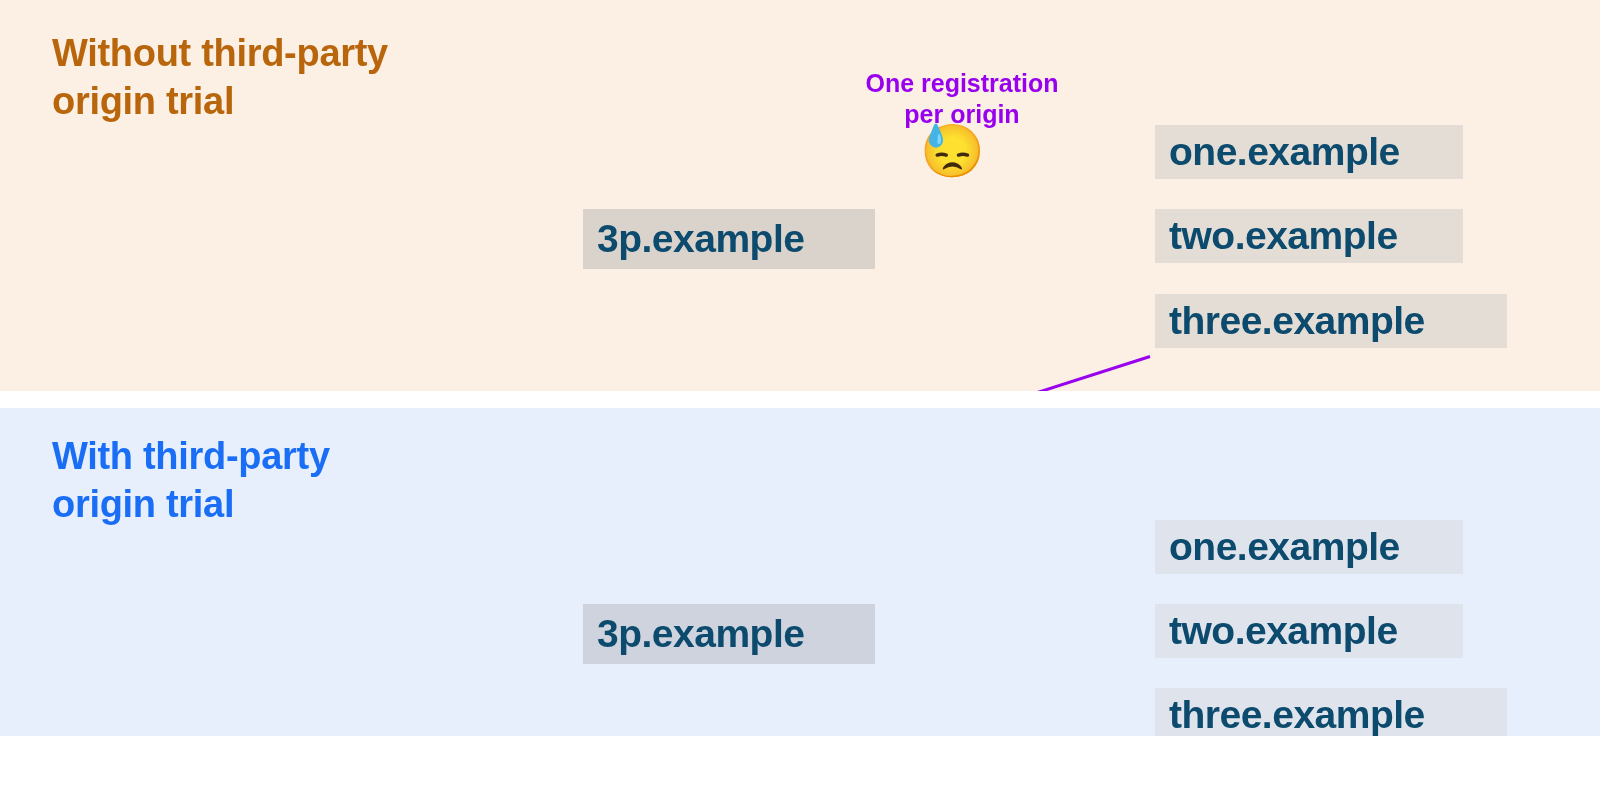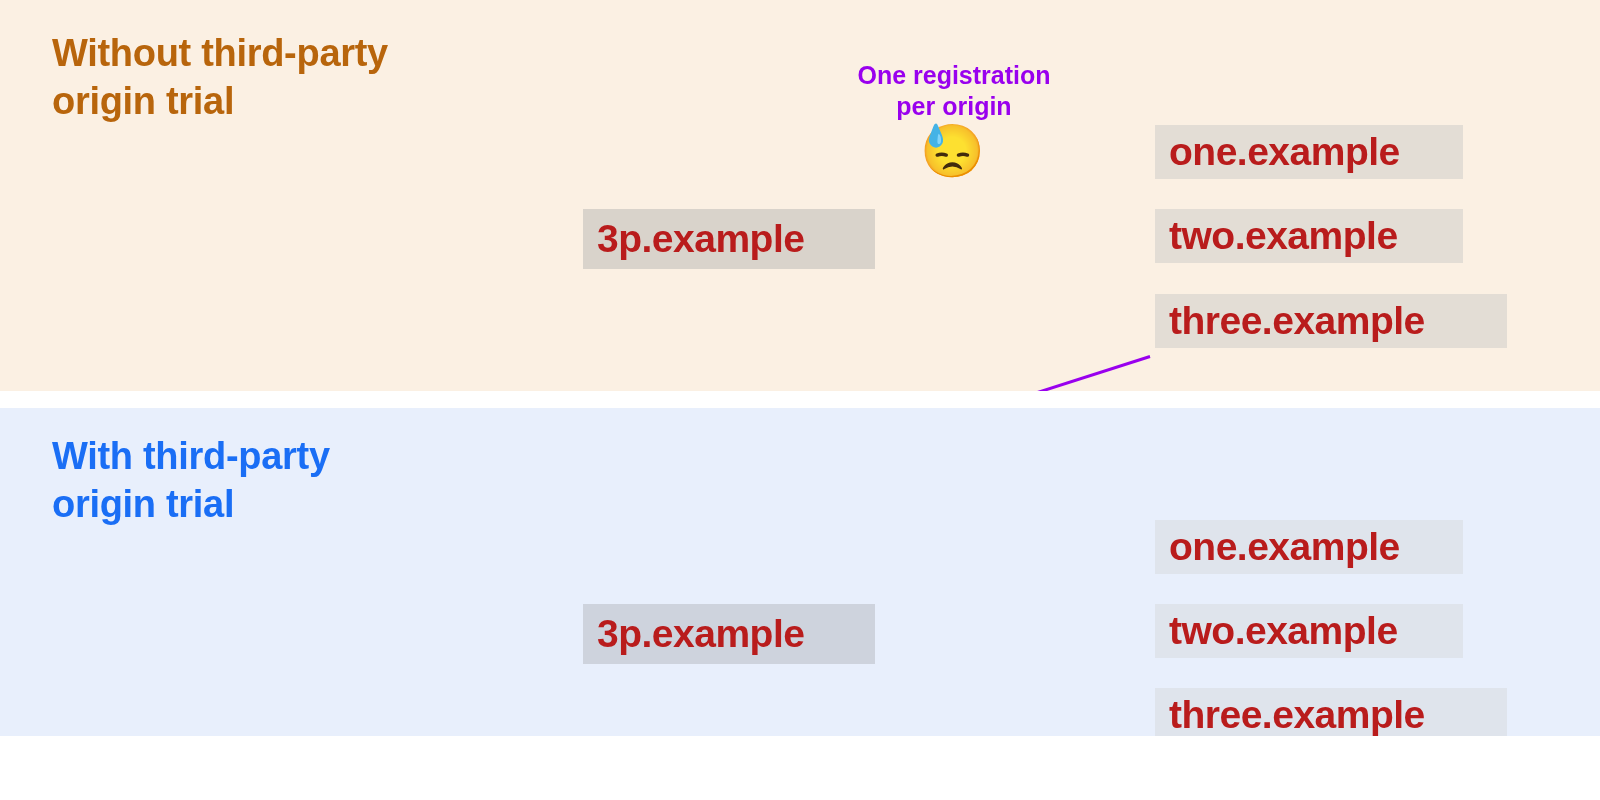--- a/index.html
+++ b/index.html
@@ -59,21 +59,21 @@
 
   
   .annotation {
     position: absolute;
     color: #9900ee;
     font-size: 25px;
     font-weight: bold;
     line-height: 1.22;
     text-align: center;
     white-space: pre-line;
-    margin: 3px;
+    margin: 11px;
   }
   .annot-without {
     top: 57px;
     left: 795px;
     width: 312px;
   }
 
   
   .emoji {
     position: absolute;
@@ -94,21 +94,21 @@
     pointer-events: none;
   }
 
   
   .chip {
     position: absolute;
     display: flex;
     align-items: center;
     font-size: 39px;
     font-weight: bold;
-    color: #b91c1c;
+    color: #0c4a6e;
     letter-spacing: -0.5px;
     padding: 1px 14px;
     box-sizing: border-box;
     white-space: nowrap;
   }
   .chip-cream  { background: #e3ddd5; }
   .chip-source-cream { background: #d9d3cb; }
   .chip-blue   { background: #dfe4ec; }
   .chip-source-blue { background: #ced3dd; }
 

